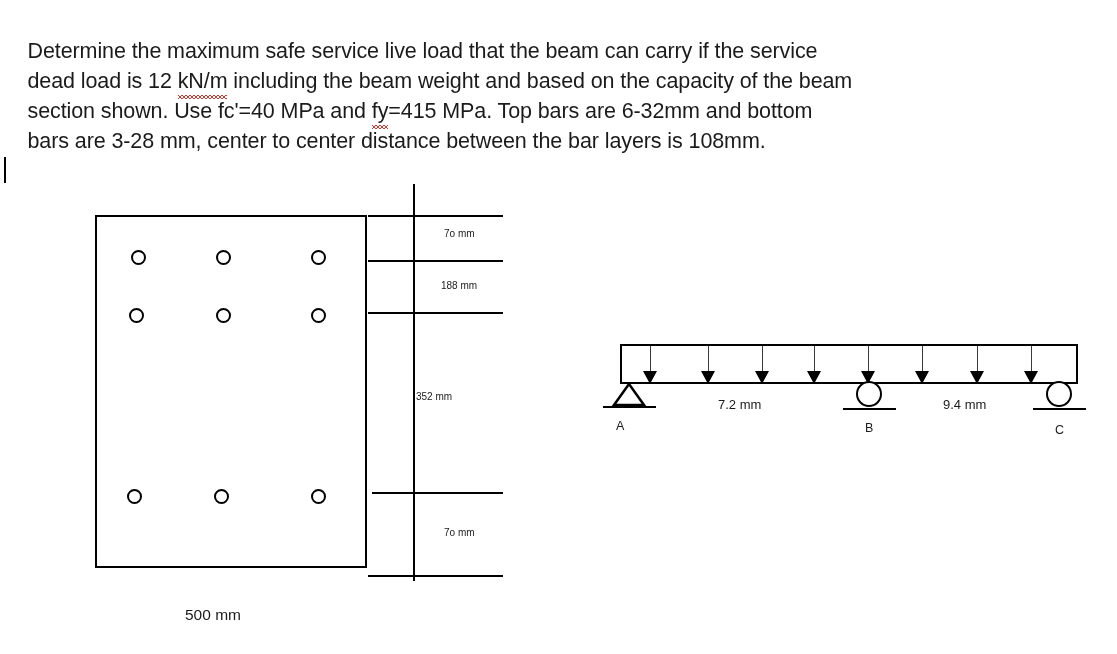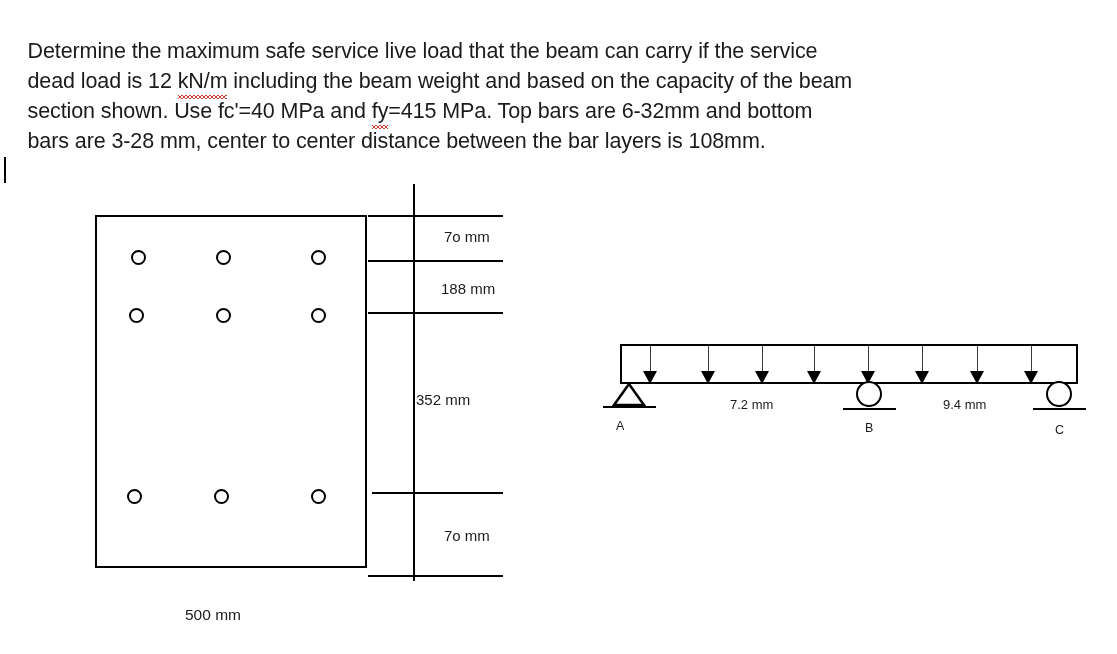--- a/index.html
+++ b/index.html
@@ -95,21 +95,21 @@
   #dim-vertical {
     position: absolute;
     left: 413px;
     top: 184px;
     width: 0;
     height: 397px;
     border-left: 2px solid #000000;
   }
   .dim-label {
     position: absolute;
-    font-size: 15px;
+    font-size: 10px;
     color: #1b1b1b;
     white-space: nowrap;
   }
   #width-label {
     position: absolute;
     left: 185px;
     top: 606px;
     font-size: 15.5px;
     color: #1b1b1b;
     white-space: nowrap;
@@ -255,17 +255,17 @@
     <div class="support-label" style="left:16px; top:89px;">A</div>
 
     <div class="roller" style="left:256px; top:51px;"></div>
     <div class="support-ground" style="left:243px; top:78px; width:53px;"></div>
     <div class="support-label" style="left:265px; top:91px;">B</div>
 
     <div class="roller" style="left:446px; top:51px;"></div>
     <div class="support-ground" style="left:433px; top:78px; width:53px;"></div>
     <div class="support-label" style="left:455px; top:93px;">C</div>
 
-    <div class="span-label" style="left:118px; top:67px;margin-left:12px;">7.2 mm</div>
+    <div class="span-label" style="left:118px; top:67px;">7.2 mm</div>
     <div class="span-label" style="left:343px; top:67px;">9.4 mm</div>
   </div>
 
 </div>
 
 </body></html>

